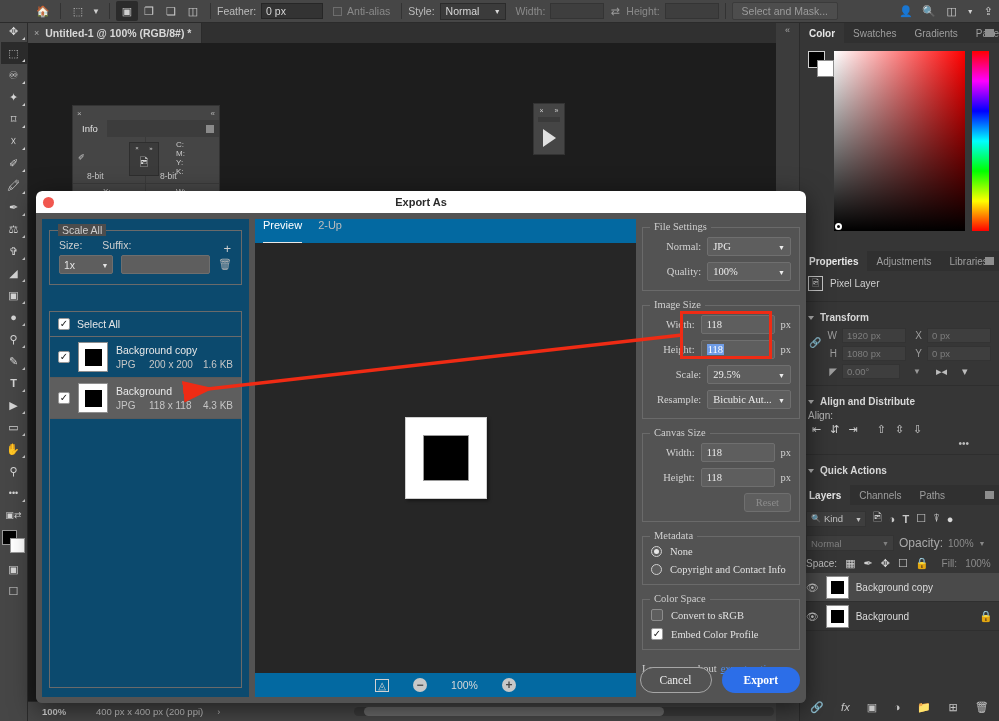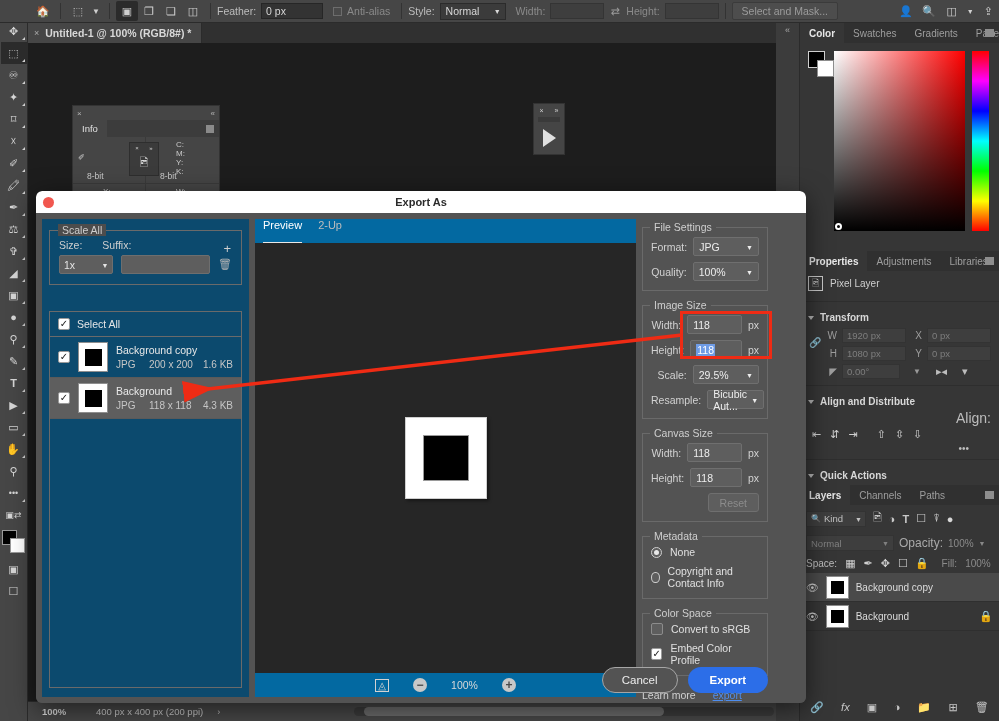--- a/index.html
+++ b/index.html
@@ -216,21 +216,21 @@
   .prev-tab { font-size:11px; color:#bdbdbd; position:relative; }
   .prev-tab.active { color:#fff; }
   .prev-tab.active::after { content:""; position:absolute; left:0; right:0; bottom:-3px; height:2px; background:#e8e8e8; }
   .prev-canvas { position:absolute; left:0; top:24px; width:381px; height:430px; background:#262626; display:flex;align-items:center;justify-content:center; }
   .prev-img { width:82px;height:82px; background:#fff; border:1px solid #cfcfcf; display:flex;align-items:center;justify-content:center; box-shadow:2px 2px 3px rgba(0,0,0,.4);}
   .prev-img i { display:block; width:46px;height:46px; background:#000; border:1px solid #9a9a9a; }
   .prev-foot { position:absolute; left:0; top:454px; width:381px; height:24px; display:flex; align-items:center; justify-content:center; gap:24px; color:#d2d2d2; }
   .prev-foot .zl { font-size:10.5px; color:#d8d8d8; }
   .circbtn { width:14px;height:14px;border-radius:50%;background:#c8c8c8;color:#4a4a4a;display:flex;align-items:center;justify-content:center;font-size:12px;font-weight:bold;line-height:1;}
 
-  .rightcol { position:absolute; left:606px; top:6px; width:126px; height:478px; }
+  .rightcol { position:absolute; left:606px; top:6px; width:158px; height:478px;font-family:Liberation Serif, serif; }
   .rgroup { border:1px solid #6a6a6a; margin:14px 0 0; padding:9px 8px 9px; position:relative; }
   .rgroup > .gtitle { position:absolute; left:7px; top:-7px; background:#535353; padding:0 4px; font-size:10.5px; color:#cfcfcf; }
   .frow { display:flex; align-items:center; gap:6px; margin-bottom:6px; }
   .frow:last-child { margin-bottom:0; }
   .flabel { width:53px; text-align:right; font-size:10.5px; color:#d2d2d2; }
   .fselect { background:#5e5e5e; border:1px solid #6f6f6f; border-radius:2px; height:19px; width:87px; font-size:10.5px; color:#ededed; display:flex;align-items:center; padding:0 16px 0 5px; position:relative;}
   .fselect .chev { position:absolute; right:5px; top:6px; }
   .finput { background:#5e5e5e; border:1px solid #6f6f6f; border-radius:2px; height:19px; width:87px; font-size:10.5px; color:#ededed; display:flex;align-items:center; padding:0 5px; }
   .finput.sel-val span { background:#6f9ce6; color:#fff; padding:0 1px; }
   .funit { font-size:10.5px; color:#d2d2d2; }
@@ -458,21 +458,21 @@
           <span style="color:#9a9a9a;font-size:8px;margin-left:8px;">▼</span>
           <span style="color:#bdbdbd;margin-left:10px;">▸◂</span>
           <span style="color:#bdbdbd;margin-left:10px;">▾</span>
         </div>
       </div>
       <div class="divider"></div>
       <div class="sect-head">
         <span class="chev-d"></span>
         <span>Align and Distribute</span>
       </div>
-      <div style="padding:0 8px;font-size:14px;color:#bdbdbd;text-align:right;">Align:</div>
+      <div style="padding:0 8px;font-size:10px;color:#bdbdbd;">Align:</div>
       <div class="alignrow">
         <span>⇤</span>
         <span>⇵</span>
         <span>⇥</span>
         <span style="margin-left:10px;">⇧</span>
         <span>⇳</span>
         <span>⇩</span>
       </div>
       <div style="text-align:right;padding-right:30px;color:#bdbdbd;font-size:10px;">•••</div>
       <div class="divider"></div>
@@ -626,21 +626,21 @@
           <span class="zl">100%</span>
           <span class="circbtn">+</span>
         </div>
       </div>
 
       <div class="rightcol">
 
         <div class="rgroup" style="margin-top:8px;">
           <span class="gtitle">File Settings</span>
           <div class="frow">
-            <span class="flabel">Format:</span>
+            <span class="flabel">Normal:</span>
             <span class="fselect">
               <span>JPG</span>
               <span class="chev" style="font-size:7px;">▼</span>
             </span>
           </div>
           <div class="frow">
             <span class="flabel">Quality:</span>
             <span class="fselect">
               <span>100%</span>
               <span class="chev" style="font-size:7px;">▼</span>

